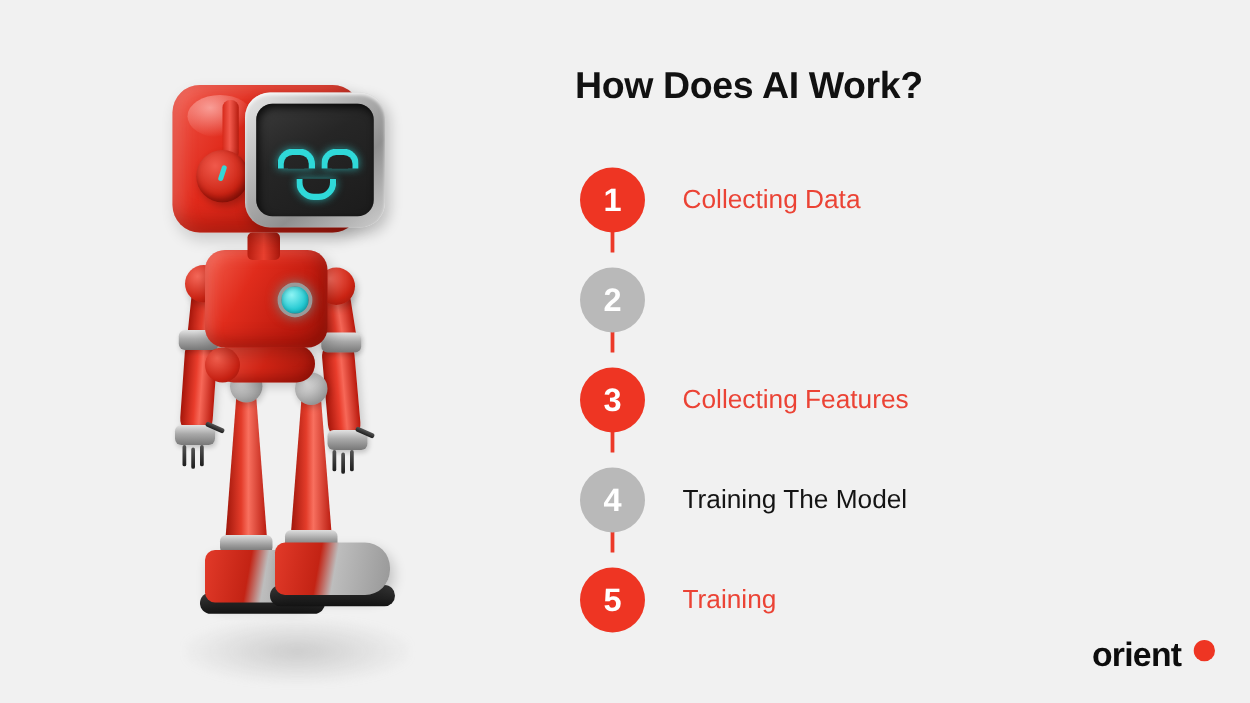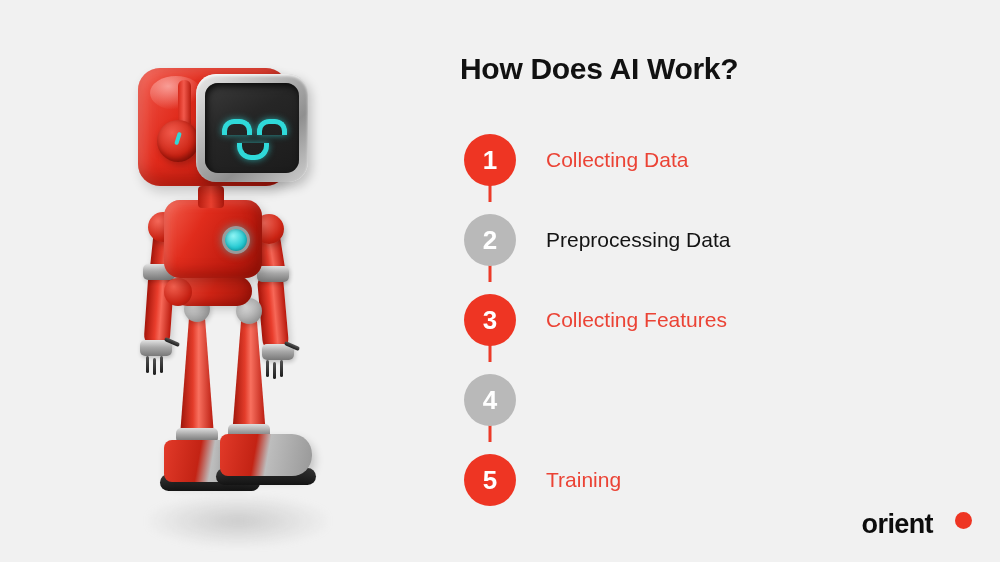--- a/index.html
+++ b/index.html
@@ -294,21 +294,21 @@
   .step-label.red   { color: #eb4335; }
   .step-label.black { color: #141414; }
 
   
   .logo {
     position: absolute;
     right: 28px;
     bottom: 22px;
     display: flex;
     align-items: center;
-    gap: 22px;
+    gap: 10px;
   }
   .logo-text {
     font-size: 27px;
     font-weight: bold;
     color: #0d0d0d;
     letter-spacing: -0.6px;
   }
   .logo-dot {
     width: 17px;
     height: 17px;
@@ -394,32 +394,32 @@
     <div class="steps">
 
       <div class="step">
         <div class="badge red">1</div>
         <div class="step-label red">Collecting Data</div>
         <div class="connector"></div>
       </div>
 
       <div class="step">
         <div class="badge gray">2</div>
-        <div class="step-label black">Preprocessing Data</div>
         <div class="connector"></div>
       </div>
 
       <div class="step">
         <div class="badge red">3</div>
         <div class="step-label red">Collecting Features</div>
         <div class="connector"></div>
       </div>
 
       <div class="step">
         <div class="badge gray">4</div>
+        <div class="step-label black">Training The Model</div>
         <div class="connector"></div>
       </div>
 
       <div class="step">
         <div class="badge red">5</div>
         <div class="step-label red">Training</div>
       </div>
 
     </div>
   </div>

